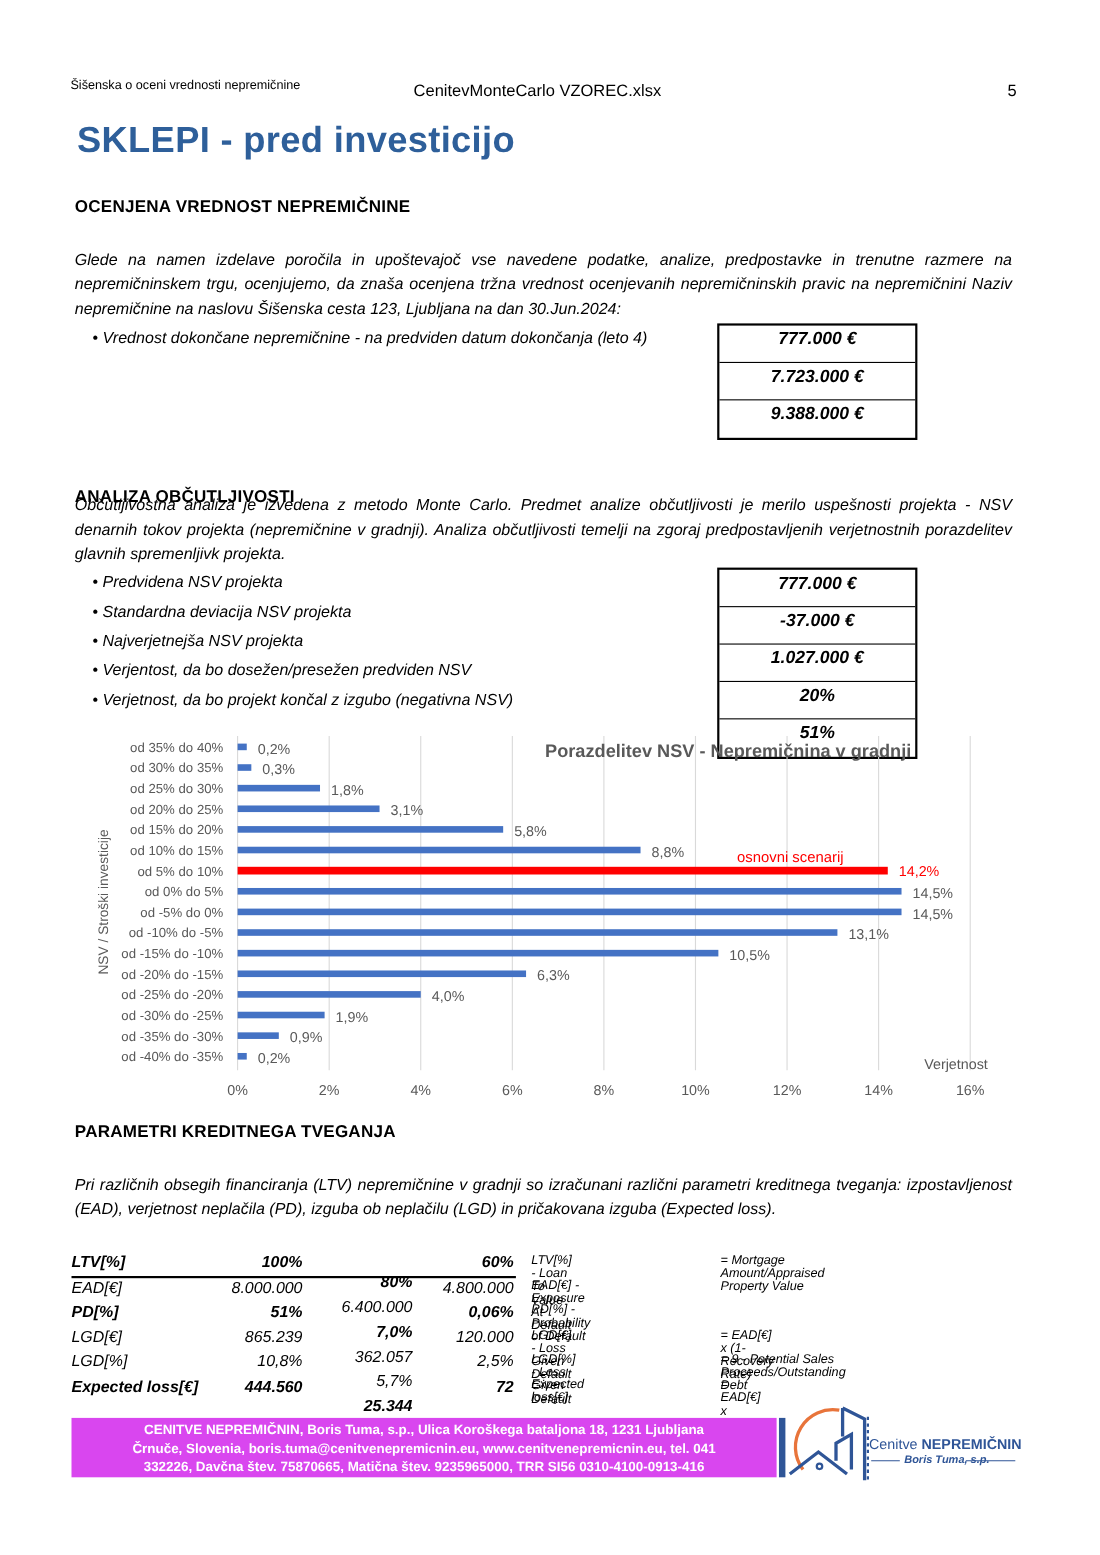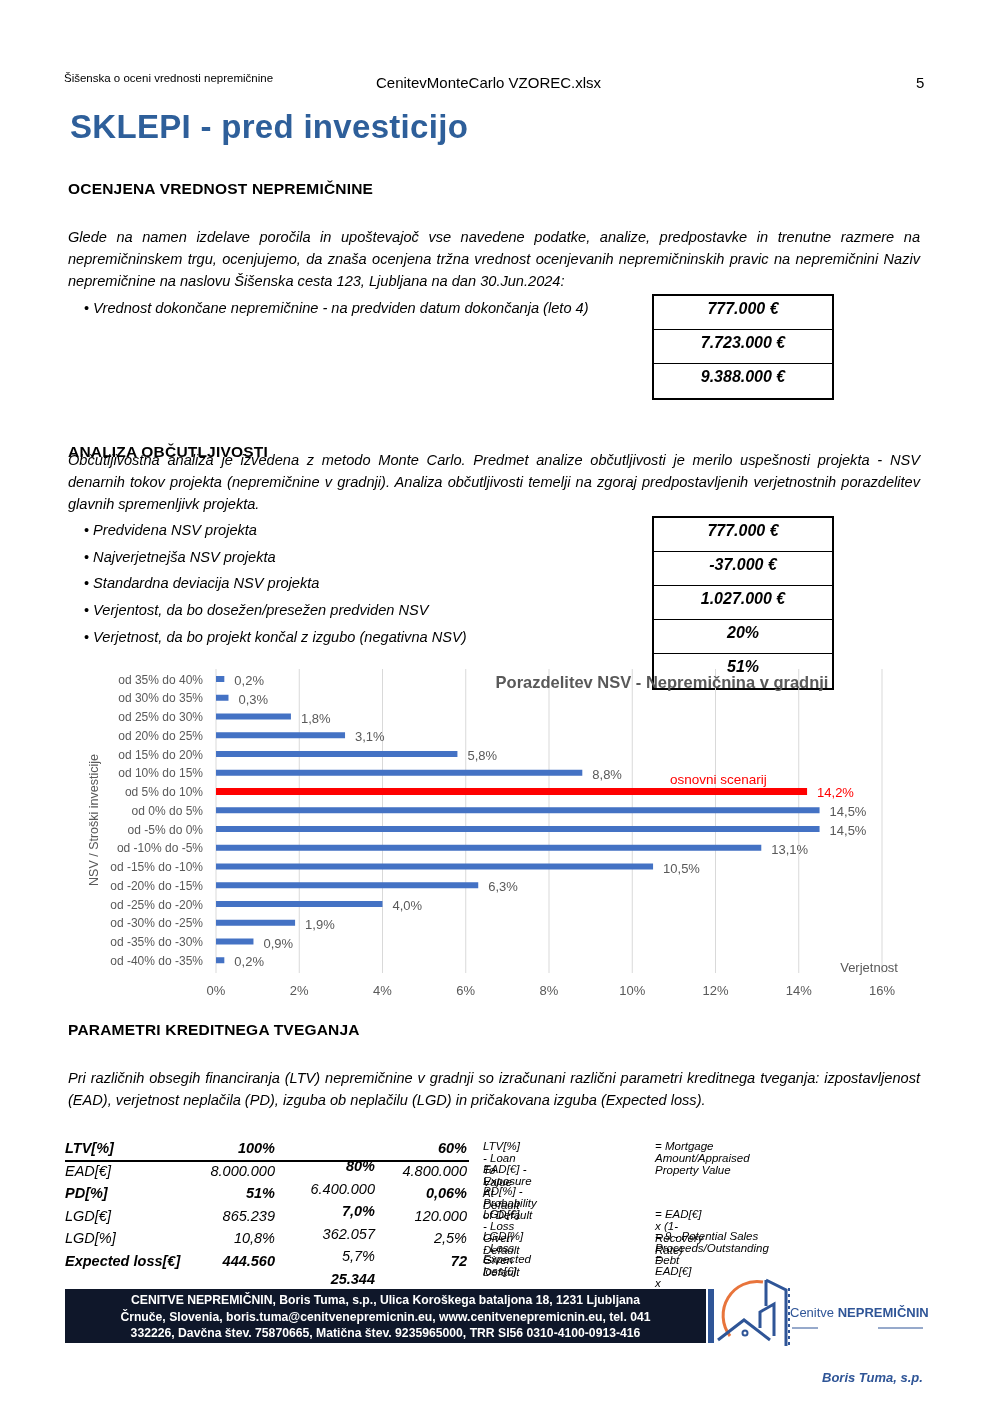--- a/index.html
+++ b/index.html
@@ -29,25 +29,25 @@
   .ctable .v { position: absolute; text-align: right; width: 120px; }
   .ctable .c1 { left: 90px; }
   .ctable .c2 { left: 190px; margin-top: 18px; }
   .ctable .c3 { left: 282px; }
   .ctable .bold { font-weight: bold; }
   .ctable .hline { position: absolute; left: 0; top: 23px; width: 404px; height: 2px; background: #000; }
   .ctable .def { position: absolute; left: 418px; font-size: 11.5px; }
   .ctable .form { position: absolute; left: 590px; font-size: 11.5px; }
 
   
-  .footer-band { left: 65px; top: 1289px; width: 641px; height: 54px; background: #0f172a; color: #fff; font-weight: bold; font-size: 12.2px; line-height: 16.5px; text-align: center; padding-top: 3px; box-sizing: border-box; font-family: "Liberation Sans", sans-serif; }
+  .footer-band { left: 65px; top: 1289px; width: 641px; height: 54px; background: #d946ef; color: #fff; font-weight: bold; font-size: 12.2px; line-height: 16.5px; text-align: center; padding-top: 3px; box-sizing: border-box; font-family: "Liberation Sans", sans-serif; }
   .logo { left: 708px; top: 1276px; width: 225px; height: 70px; }
   .logo-name { left: 790px; top: 1305px; font-size: 13px; font-weight: bold; color: #2f5597; white-space: nowrap; }
   .logo-name .light { font-weight: normal; }
-  .logo-sub { left: 790px; top: 1370px; font-size: 13px; font-style: italic; font-weight: bold; color: #2f5597; white-space: nowrap; }
+  .logo-sub { left: 790px; top: 1322px; font-size: 10px; font-style: italic; font-weight: bold; color: #2f5597; white-space: nowrap; }
 </style>
 </head>
 <body>
 
 <div class="abs hdr-left">Šišenska o oceni vrednosti nepremičnine</div>
 <div class="abs hdr-center">CenitevMonteCarlo VZOREC.xlsx</div>
 <div class="abs hdr-page">5</div>
 
 <div class="abs title">SKLEPI - pred investicijo</div>
 
@@ -61,22 +61,22 @@
   <div class="cell">777.000 €</div>
   <div class="cell">7.723.000 €</div>
   <div class="cell">9.388.000 €</div>
 </div>
 
 <div class="abs section-title" style="top:403px;margin-top:40px;">ANALIZA OBČUTLJIVOSTI</div>
 <div class="abs para" style="top:449px;">Občutljivostna analiza je izvedena z metodo Monte Carlo. Predmet analize občutljivosti je merilo uspešnosti projekta - NSV denarnih tokov projekta (nepremičnine v gradnji). Analiza občutljivosti temelji na zgoraj predpostavljenih verjetnostnih porazdelitev glavnih spremenljivk projekta.</div>
 
 <div class="abs bullets" style="top:517px;">
   <div class="b"><span class="dot">•</span><span>Predvidena NSV projekta</span></div>
+  <div class="b"><span class="dot">•</span><span>Standardna deviacija NSV projekta</span></div>
   <div class="b"><span class="dot">•</span><span>Najverjetnejša NSV projekta</span></div>
-  <div class="b"><span class="dot">•</span><span>Standardna deviacija NSV projekta</span></div>
   <div class="b"><span class="dot">•</span><span>Verjentost, da bo dosežen/presežen predviden NSV</span></div>
   <div class="b"><span class="dot">•</span><span>Verjetnost, da bo projekt končal z izgubo (negativna NSV)</span></div>
 </div>
 <div class="abs vbox" style="top:516px;">
   <div class="cell">777.000 €</div>
   <div class="cell">-37.000 €</div>
   <div class="cell">1.027.000 €</div>
   <div class="cell">20%</div>
   <div class="cell">51%</div>
 </div>

